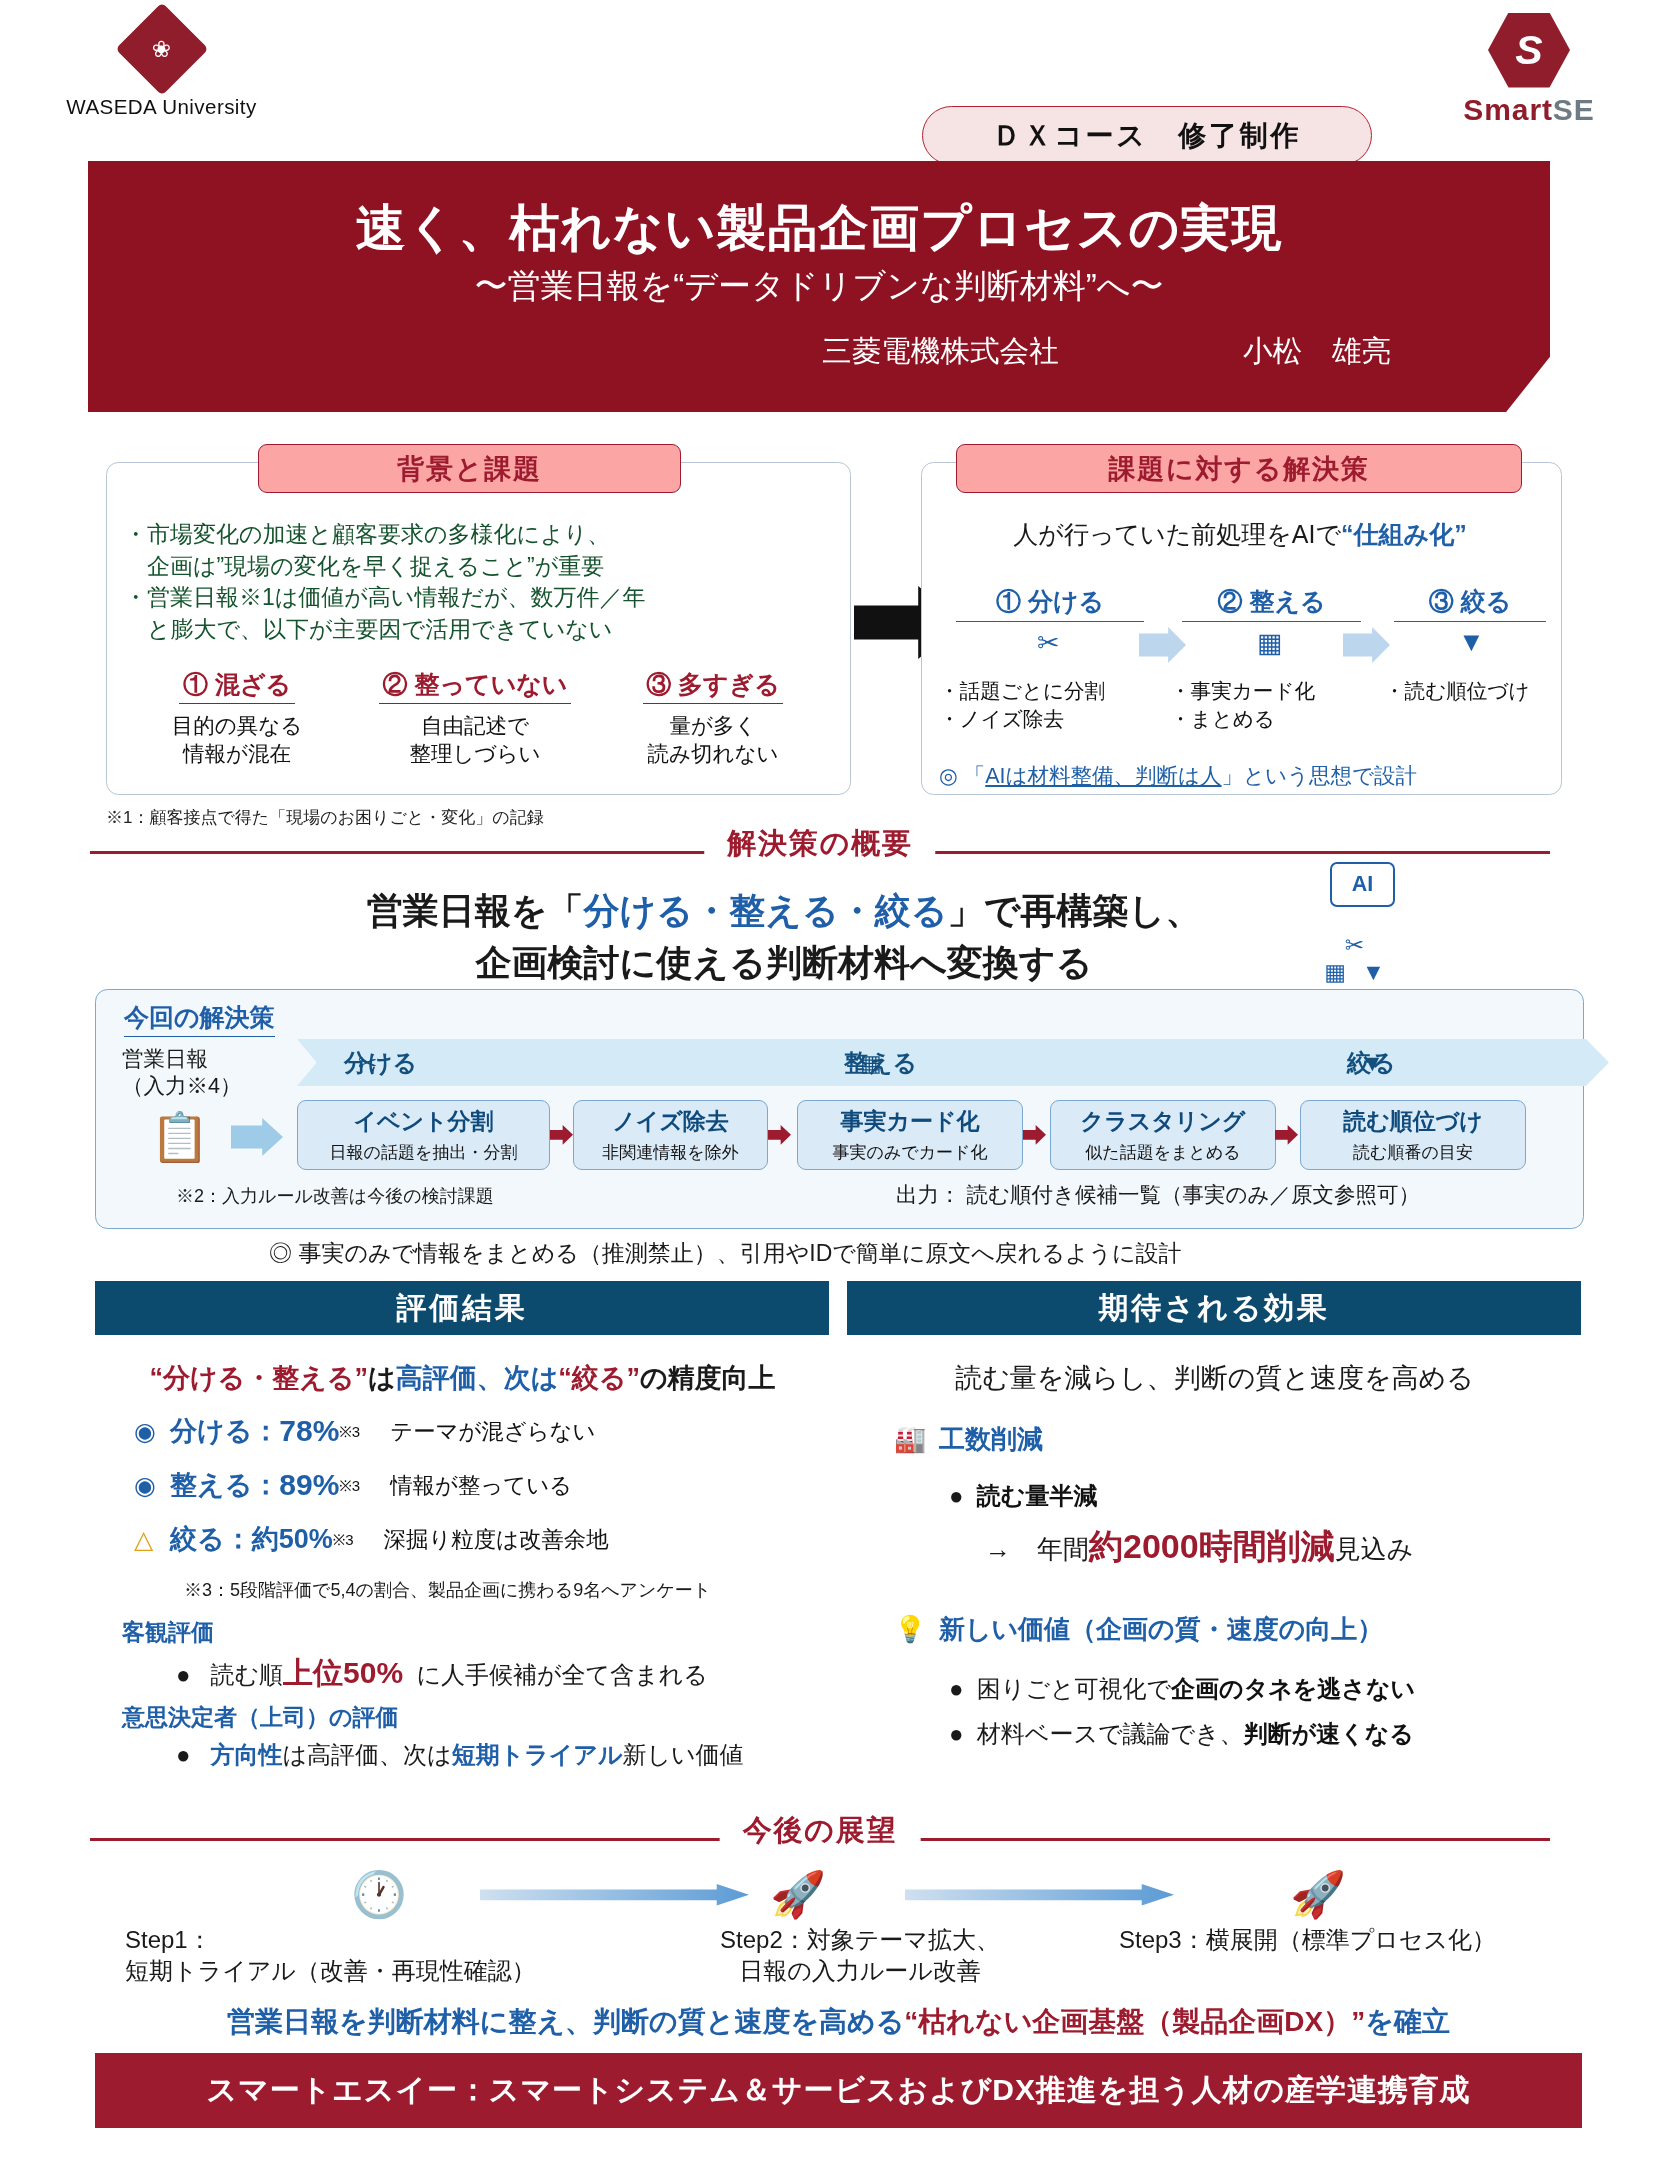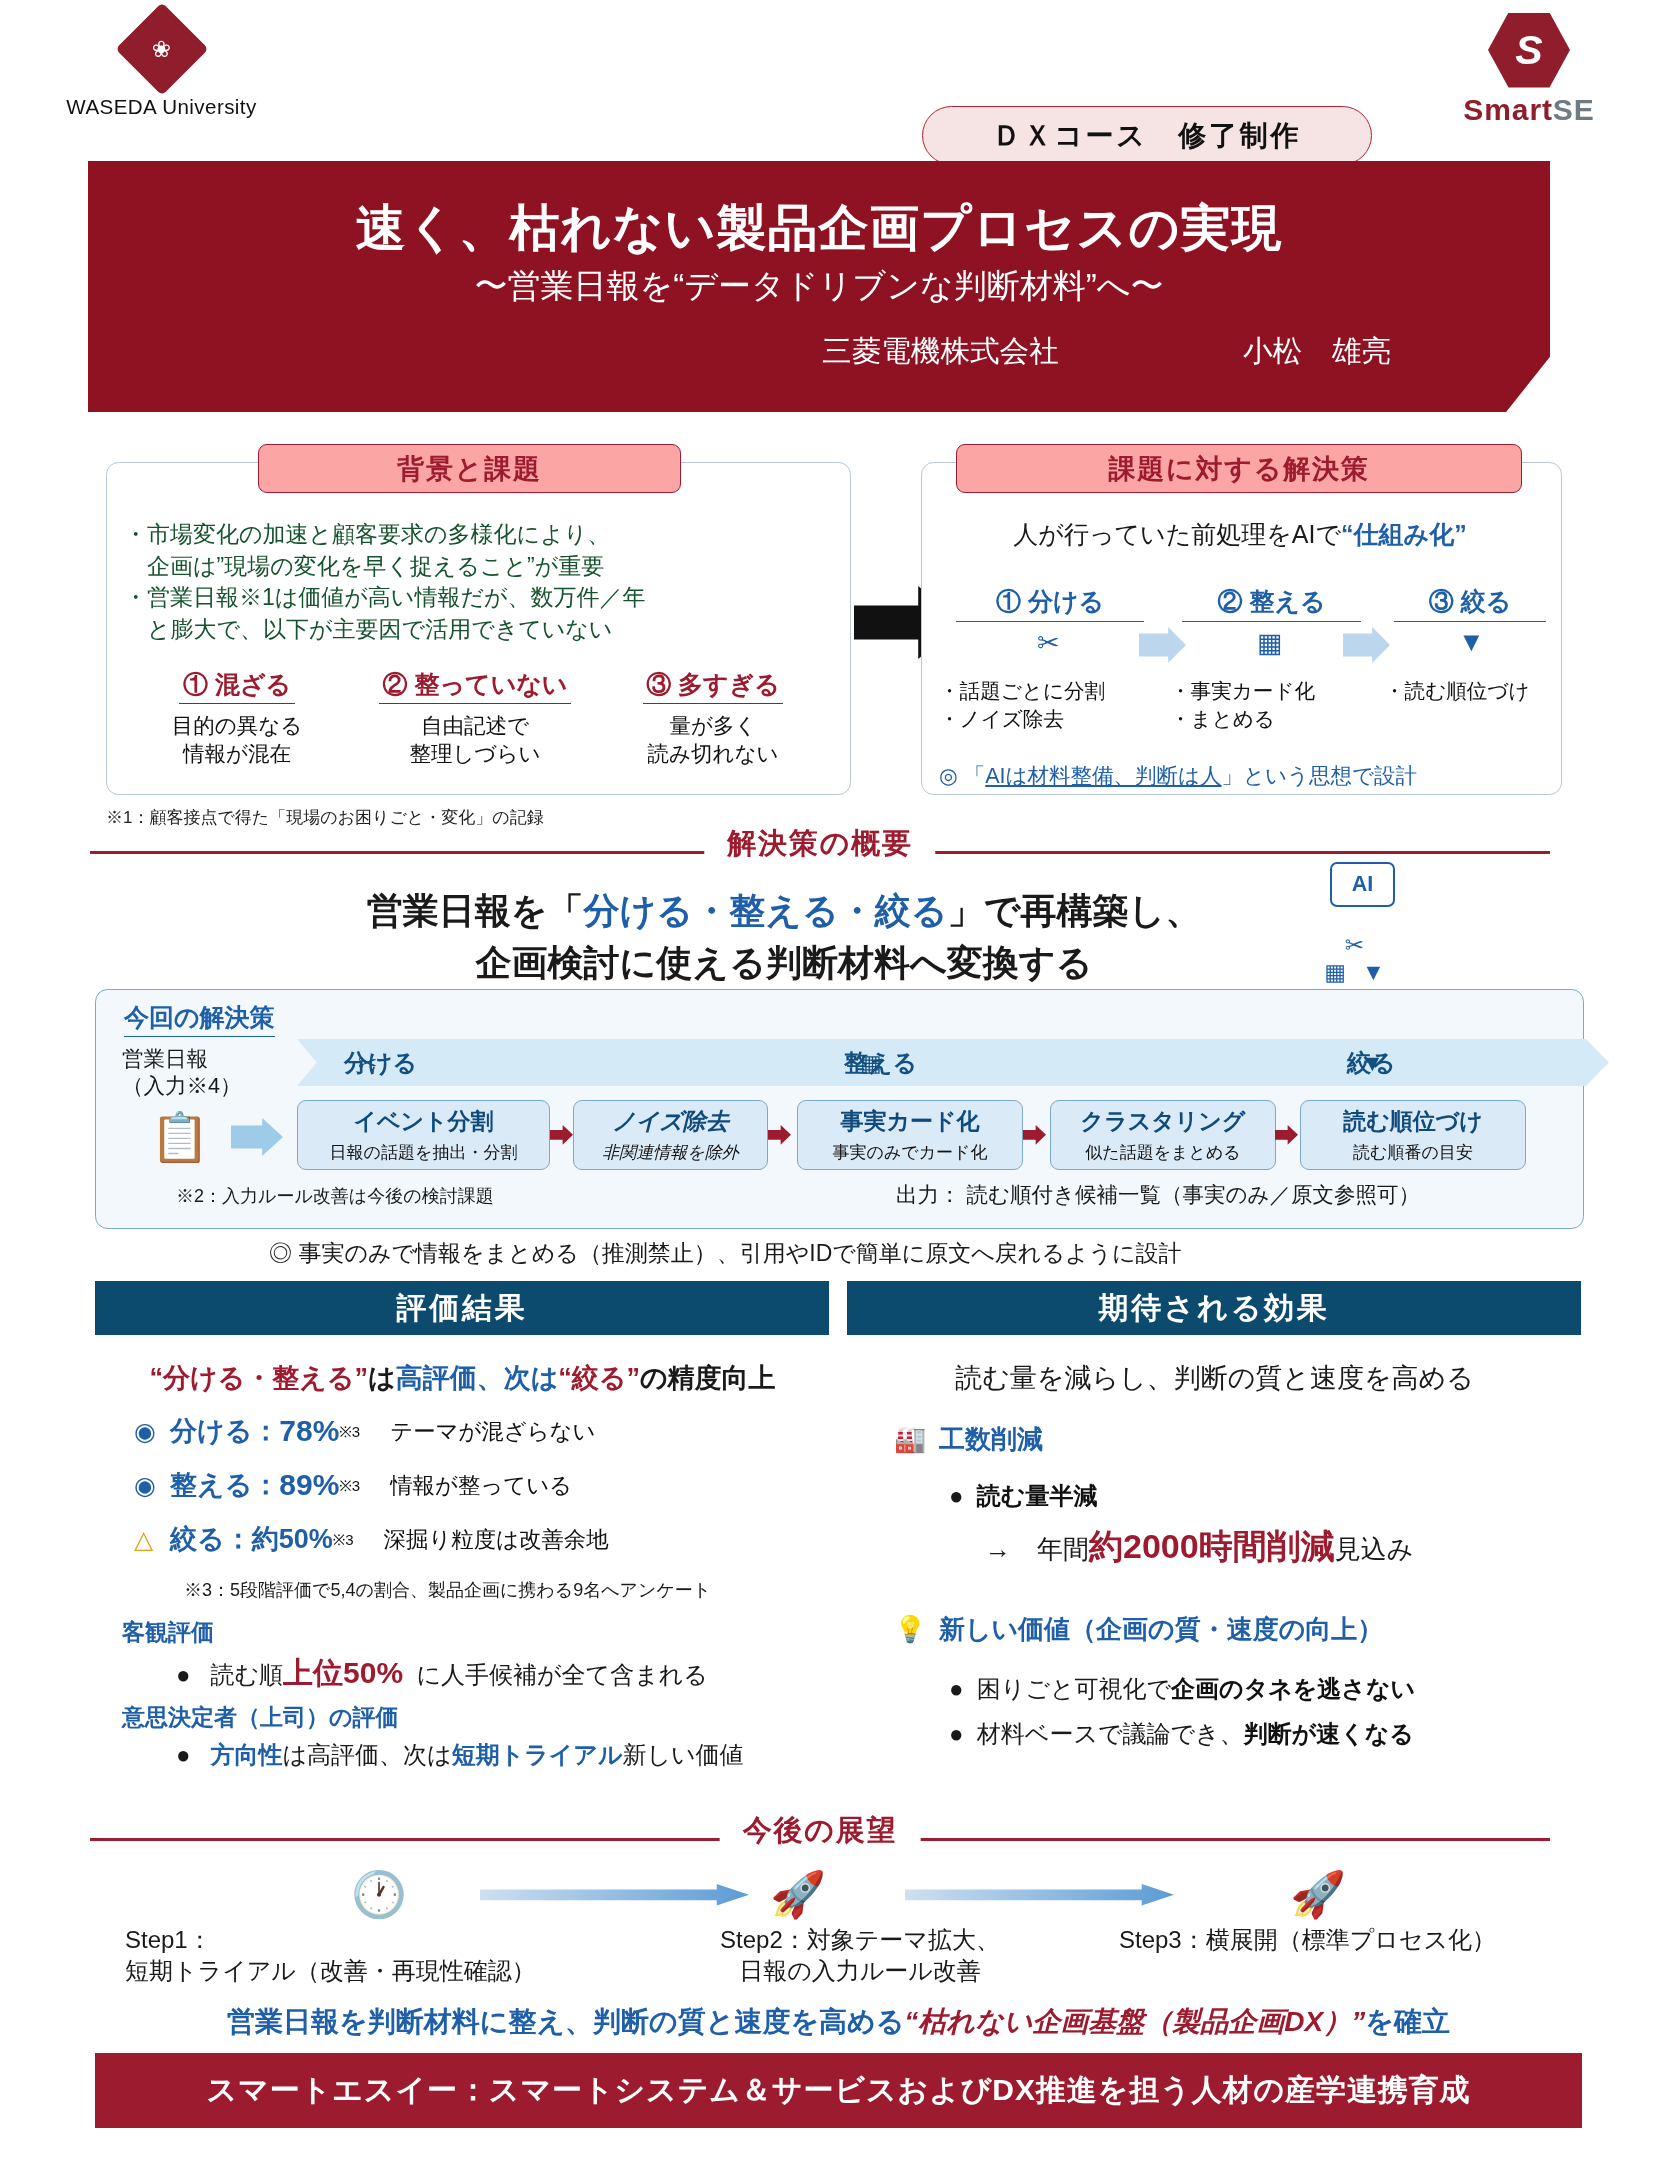--- a/index.html
+++ b/index.html
@@ -120,21 +120,21 @@
           clip-path:polygon(0 0, calc(100% - 23px) 0, 100% 50%, calc(100% - 23px) 100%, 0 100%, 19.7px 50%); }
   #band1 { left:297px; top:1039px; width:484px; }
   #band2 { left:797px; top:1039px; width:502px; }
   #band3 { left:1300px; top:1039px; width:262px; }
   .band-ic { position:absolute; font-size:23px; color:#13507f; }
 
   .fbox { position:absolute; top:1100px; height:68px; background:#dbeaf7; border:1.8px solid #7aa8cf; border-radius:9px; text-align:center; }
   .fbox .t { font-size:23px; font-weight:bold; color:#0f4a7c; margin-top:5.4px; }
   .fbox .d { font-size:17px; color:#111; margin-top:3.6px; }
   #fb1 { left:297px; width:251px; }
-  #fb2 { left:573px; width:193px;font-style:italic; }
+  #fb2 { left:573px; width:193px; }
   #fb3 { left:797px; width:224px; }
   #fb4 { left:1050px; width:224px; }
   #fb5 { left:1300px; width:224px; }
   .fbox-arrow { position:absolute; top:1125px; width:23px; height:19.7px; background:#9d1b2e; clip-path:polygon(0 25%,55% 25%,55% 0,100% 50%,55% 100%,55% 75%,0 75%); }
 
   .flow-foot-l { position:absolute; left:176px; top:1184px; font-size:18px; }
   .flow-foot-r { position:absolute; left:896px; top:1180px; font-size:21.5px; }
   .flow-design { position:absolute; left:269px; top:1238px; font-size:23px; }
 
   
@@ -174,21 +174,21 @@
   #efi3 { left:949px; top:1673px; }
   #efi4 { left:949px; top:1718px; }
   .ef-item .b { font-weight:bold; color:#111; }
 
   
   .hr2 { position:absolute; left:90px; top:1811px; width:1460px; height:54px; }
   .step-ico { position:absolute; font-size:45px; color:#1f5fa8; }
   .long-arrow { position:absolute; height:21.5px; background:linear-gradient(90deg,#cfe0f0,#5b9bd5); clip-path:polygon(0 25%,88% 25%,88% 0,100% 50%,88% 100%,88% 75%,0 75%); }
   .step-txt { position:absolute; font-size:24px; line-height:1.3; }
   .conclusion { position:absolute; left:95px; top:2003px; width:1487px; text-align:center; font-size:28px; font-weight:bold; color:#1f5fa8; }
-  .conclusion .hl { color:#9d1b2e;font-style:italic; }
+  .conclusion .hl { color:#9d1b2e; }
 
   .footer-bar { position:absolute; left:95px; top:2053px; width:1487px; height:75px; background:#9d1b2e; color:#fff;
                 display:flex; align-items:center; justify-content:center; font-size:30px; font-weight:bold; letter-spacing:0.9px; }
 </style>
 </head>
 <body>
 
 <div class="page">
 
   <div class="waseda-logo">

